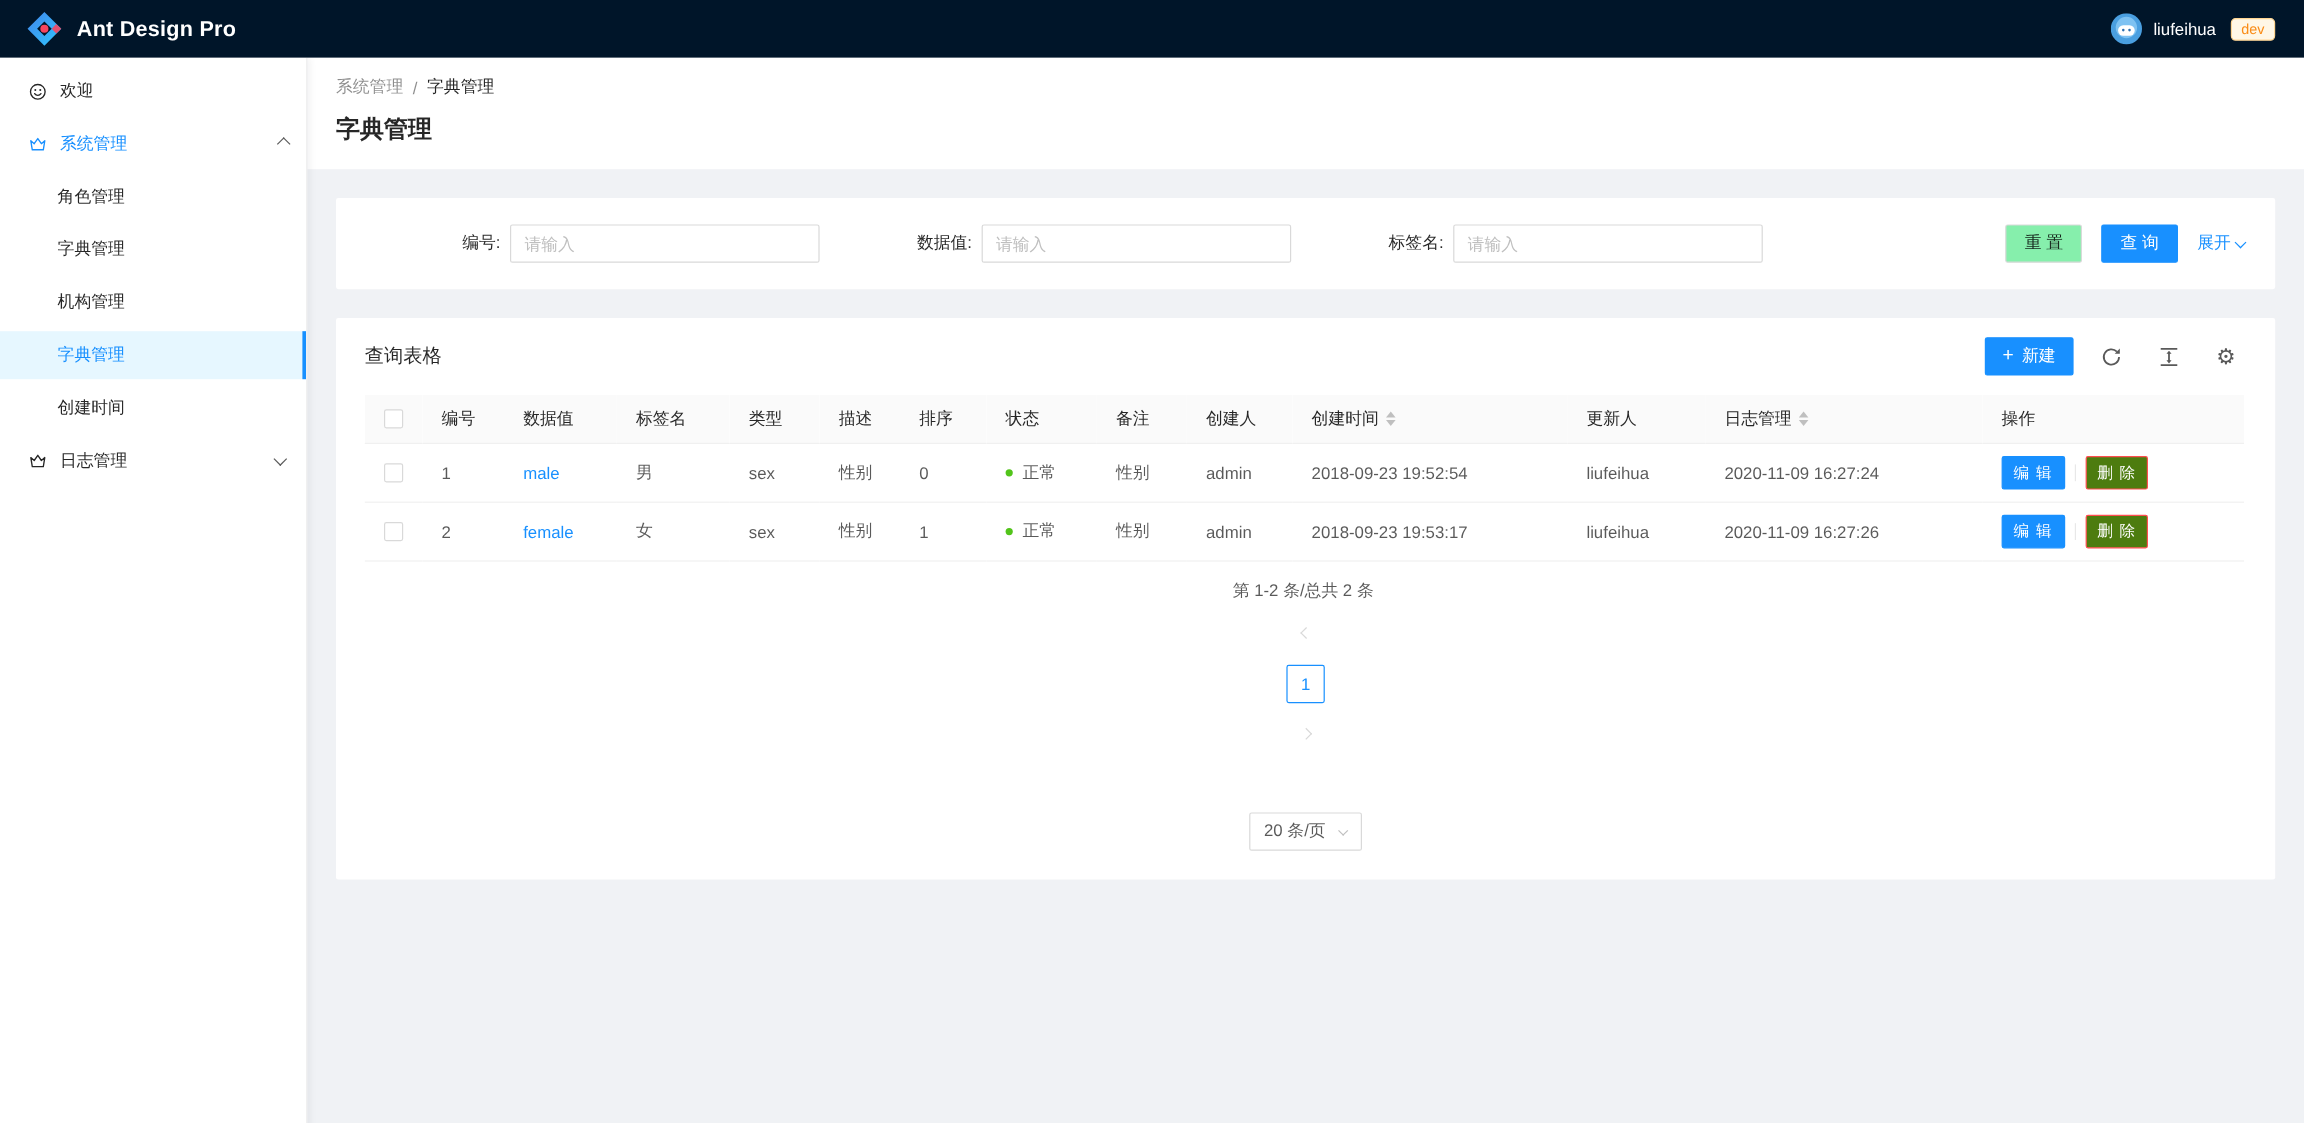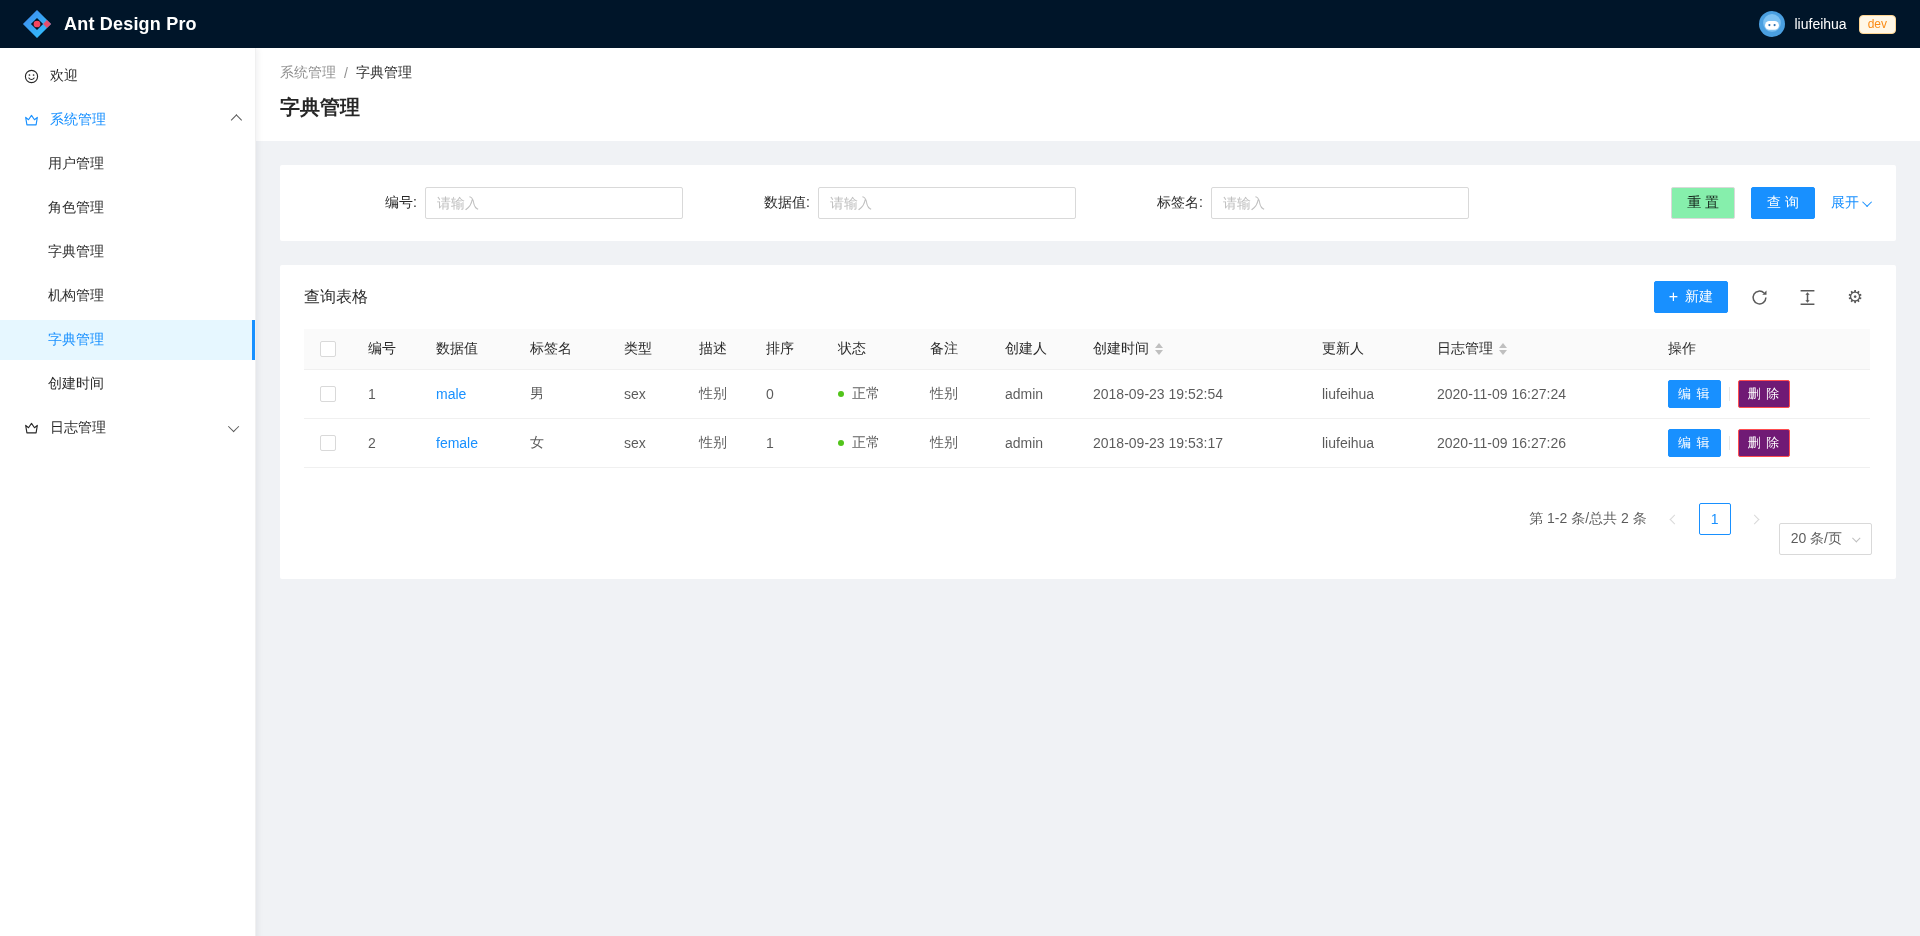--- a/index.html
+++ b/index.html
@@ -111,26 +111,26 @@
     border: 1px solid #d9d9d9; border-radius: 2px; cursor: pointer; vertical-align: middle;
   }
   .link { color: #1890ff; cursor: pointer; text-decoration: none; }
   .th-sort { display: inline-flex; align-items: center; gap: 6px; cursor: pointer; }
   .sorter { display: inline-flex; flex-direction: column; gap: 2px; }
   .sorter .car-up { width: 0; height: 0; border-left: 4px solid transparent; border-right: 4px solid transparent; border-bottom: 5px solid #bfbfbf; }
   .sorter .car-dn { width: 0; height: 0; border-left: 4px solid transparent; border-right: 4px solid transparent; border-top: 5px solid #bfbfbf; }
   .status-cell { display: inline-flex; align-items: center; gap: 8px; }
   .dot { width: 6px; height: 6px; border-radius: 50%; background: #52c41a; display: inline-block; }
   .btn-sm { height: 28px; padding: 0 9px; font-size: 13px; letter-spacing: 1px; }
-  .btn-danger { background: #701a75; border-color: #ff4d4f; color: #fff; }
+  .btn-danger { background: #4d7c0f; border-color: #ff4d4f; color: #fff; }
   .action-divider { display: inline-block; width: 1px; height: 14px; background: #e8e8e8; margin: 0 8px; vertical-align: middle; }
   
   .pagination {
     display: flex; align-items: center; justify-content: flex-end;
-    gap: 10px; margin: 16px 24px 4px;
+    gap: 10px; margin: 16px 24px 4px; flex-direction: column;
   }
   .pg-total { color: rgba(0,0,0,0.65); margin-right: 4px; }
   .pg-arrow { width: 28px; height: 32px; display: inline-flex; align-items: center; justify-content: center; cursor: not-allowed; }
   .pg-arrow .chev { width: 7px; height: 7px; border-color: #d9d9d9; }
   .pg-arrow .chev.left  { transform: rotate(45deg); }
   .pg-arrow .chev.right { transform: rotate(-135deg); }
   .pg-page {
     min-width: 32px; height: 32px; border: 1px solid #1890ff; color: #1890ff;
     border-radius: 2px; display: inline-flex; align-items: center; justify-content: center;
     background: #fff; cursor: pointer;
@@ -200,23 +200,20 @@
             <path d="M1.8 4.6l3 2.6L8 2.6l3.2 4.6 3-2.6-1.3 8H3.1z" fill="none" stroke="currentColor" stroke-width="1.2" stroke-linejoin="round"></path>
           </svg>
         </span>
         <span>系统管理</span>
         <span class="mi-arrow">
             <i class="chev up"></i>
           </span>
       </div>
 
       <div class="submenu">
-        <div class="menu-item">
-          <span>用户管理</span>
-        </div>
         <div class="menu-item">
           <span>角色管理</span>
         </div>
         <div class="menu-item">
           <span>字典管理</span>
         </div>
         <div class="menu-item">
           <span>机构管理</span>
         </div>
         <div class="menu-item selected">

